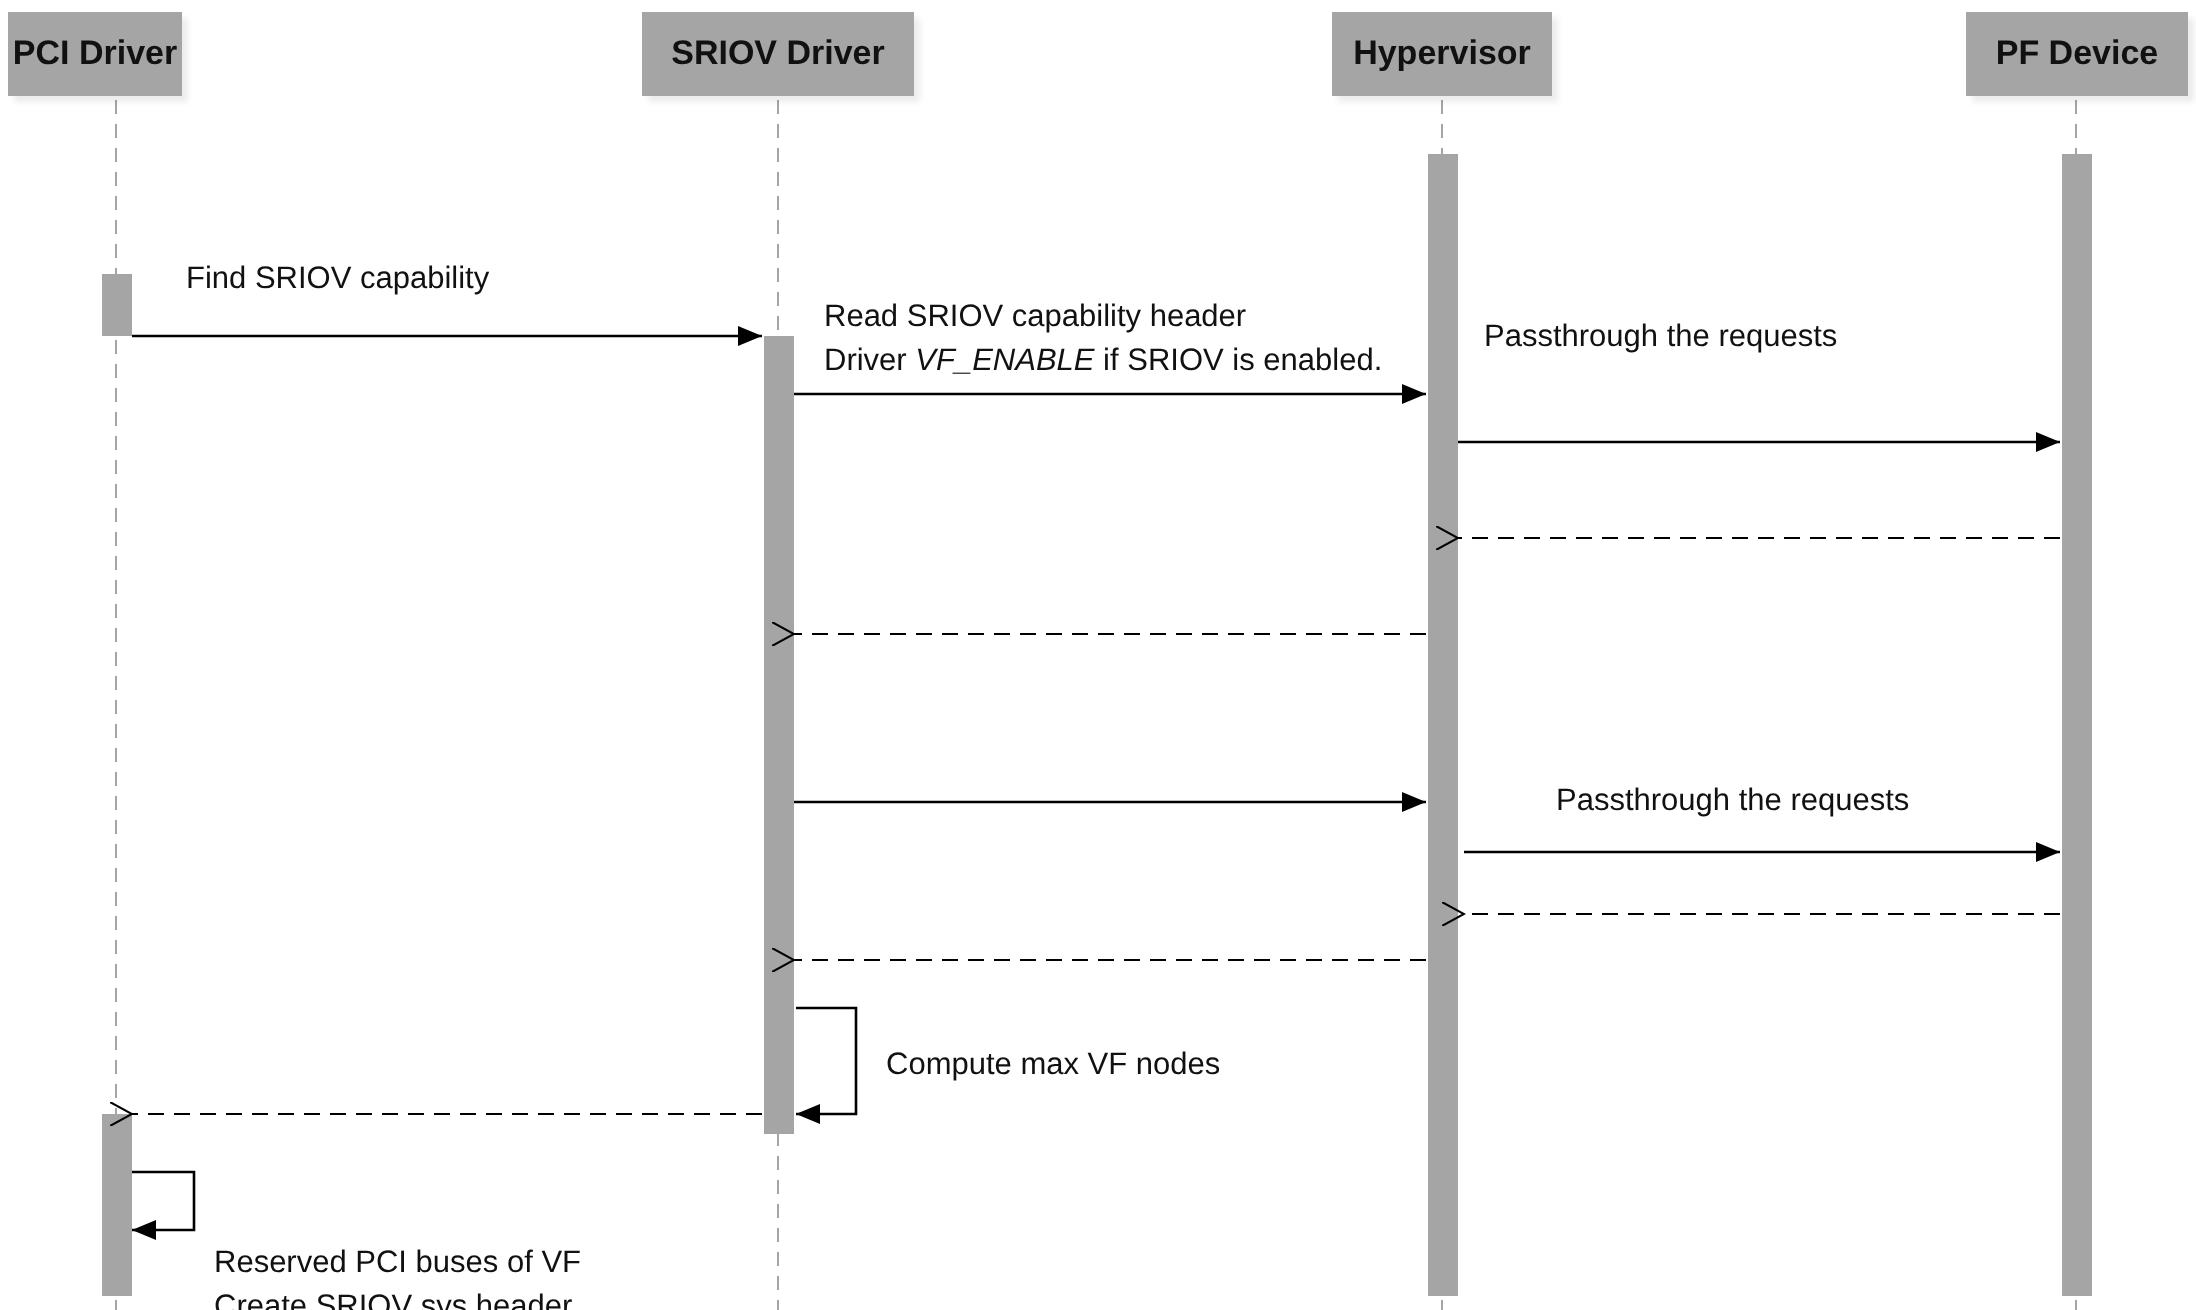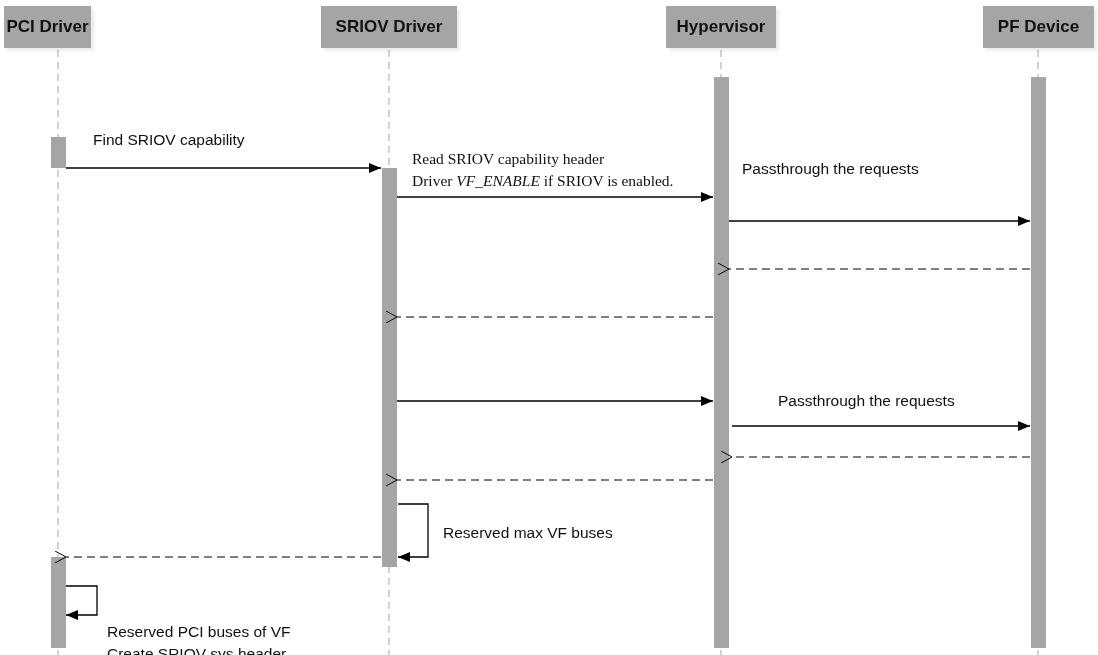--- a/index.html
+++ b/index.html
@@ -94,24 +94,24 @@
   </div>
   <div class="actor-box" id="actor-hyp" style="left:666px;width:110px;">
     <span>Hypervisor</span>
   </div>
   <div class="actor-box" id="actor-pf" style="left:983px;width:111px;">
     <span>PF Device</span>
   </div>
 
   
   <div class="msg-label" id="label-0" style="left:93px;top:129px;"><span>Find SRIOV capability</span></div>
-  <div class="msg-label" id="label-1" style="left:412px;top:148px;font-family:Liberation Serif, serif;">
+  <div class="msg-label" id="label-1" style="left:412px;top:148px;">
       <div><span>Read SRIOV capability header</span></div>
       <div><span>Driver </span><i>VF_ENABLE</i><span> if SRIOV is enabled.</span></div>
     </div>
   <div class="msg-label" id="label-2" style="left:742px;top:158px;"><span>Passthrough the requests</span></div>
   <div class="msg-label" id="label-6" style="left:778px;top:390px;"><span>Passthrough the requests</span></div>
-  <div class="msg-label" id="label-9" style="left:443px;top:522px;"><span>Reserved max VF buses</span></div>
+  <div class="msg-label" id="label-9" style="left:443px;top:522px;"><span>Compute max VF nodes</span></div>
   <div class="msg-label" id="label-11" style="left:107px;top:621px;">
       <div><span>Reserved PCI buses of VF</span></div>
       <div><span>Create SRIOV sys header</span></div>
     </div>
 </div>
 
 </body></html>

